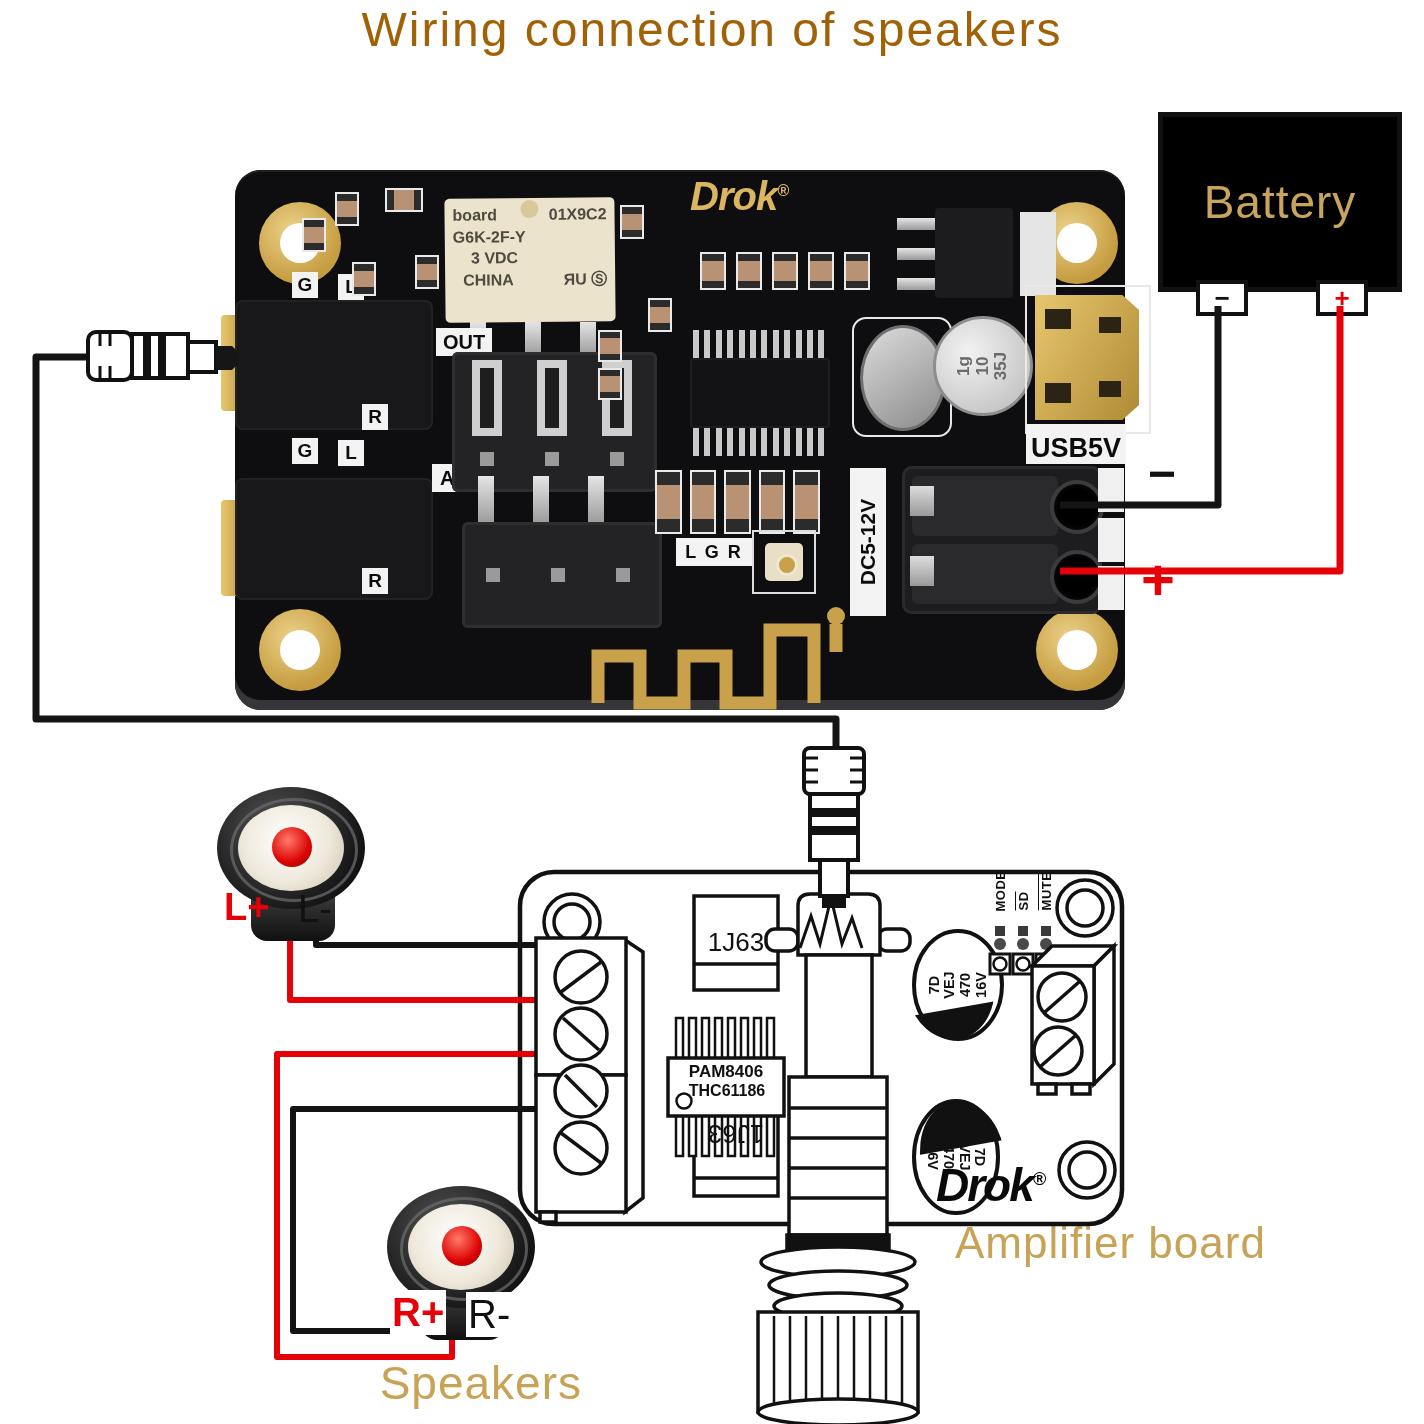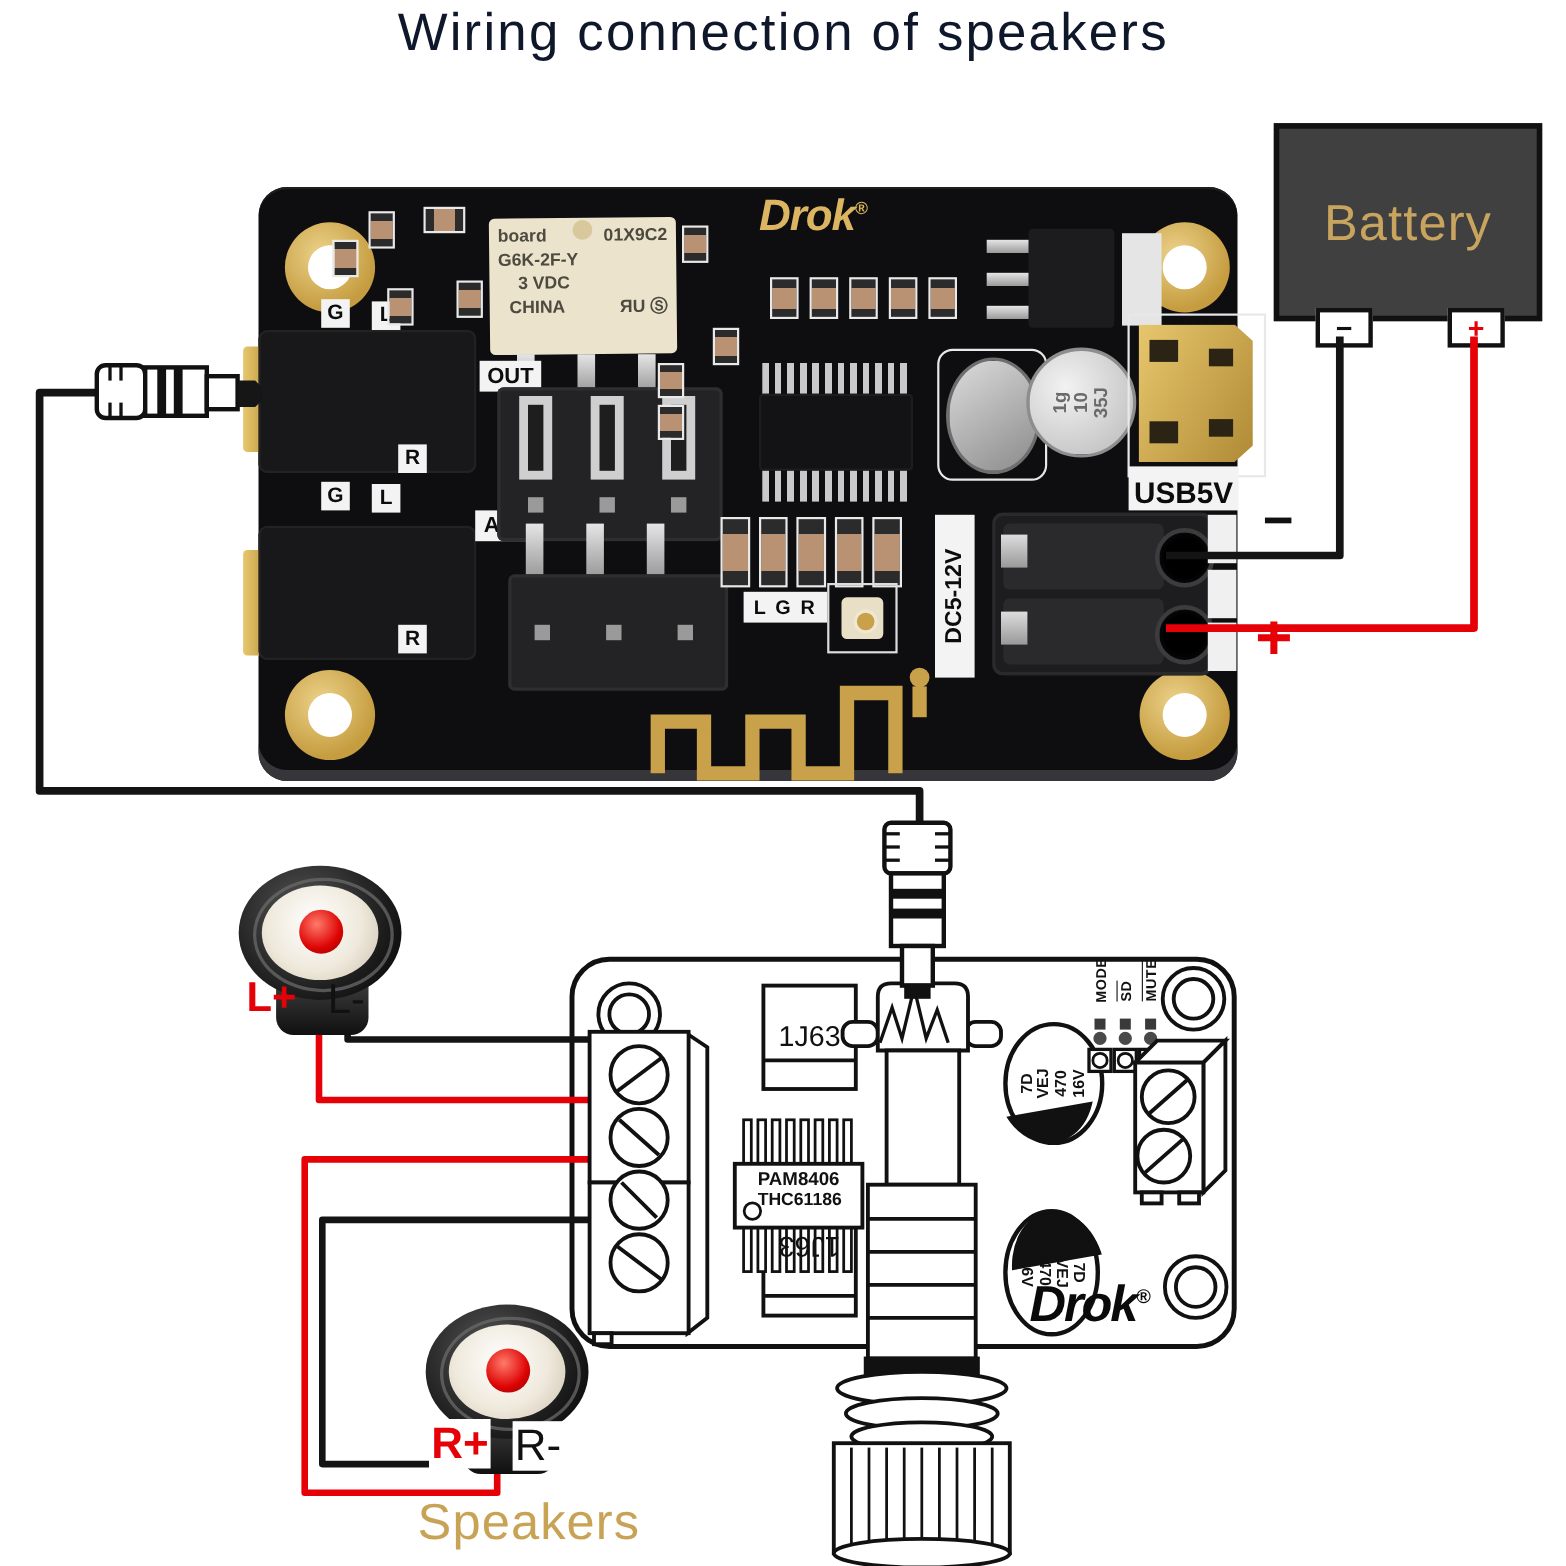--- a/index.html
+++ b/index.html
@@ -35,23 +35,23 @@
           font-weight:bold;font-size:14.5px;line-height:1.08;color:#111;}
   .jlabel{font-size:13px;font-weight:bold;color:#111;letter-spacing:.5px;white-space:nowrap;
           transform-origin:0 0;transform:rotate(-90deg);position:absolute;left:1px;text-align:center;}
   .ovr{text-decoration:overline;}
 </style>
 </head>
 <body>
 
 <div id="stage">
 
-  <div class="abs" style="left:0;top:2px;width:1424px;text-align:center;font-size:48px;letter-spacing:2px;color:#0f172a;">Wiring connection of speakers</div>
-
-  <div class="abs" style="left:1158px;top:112px;width:234px;height:170px;border:5px solid #111;background:#404040;">
+  <div class="abs" style="left:0;top:2px;width:1424px;text-align:center;font-size:48px;letter-spacing:2px;color:#a16207;">Wiring connection of speakers</div>
+
+  <div class="abs" style="left:1158px;top:112px;width:234px;height:170px;border:5px solid #111;background:#000000;">
     <div class="abs" style="left:0;top:0;width:100%;height:100%;display:flex;align-items:center;justify-content:center;font-size:46px;color:#c9a45e;letter-spacing:1px;">Battery</div>
   </div>
   <div class="abs wlabel" style="left:1196px;top:280px;width:44px;height:28px;border:4px solid #111;background:#fff;font-size:26px;">
     <span style="color:#111;font-weight:900;">−</span>
   </div>
   <div class="abs wlabel" style="left:1316px;top:280px;width:44px;height:28px;border:4px solid #111;background:#fff;font-size:26px;">
     <span style="color:#e60008;font-weight:900;">+</span>
   </div>
 
   <div class="abs pcb" style="left:235px;top:170px;width:890px;height:540px;">
@@ -424,20 +424,21 @@
   <div class="abs z10" style="left:1015px;top:878px;width:16px;height:46px;">
     <div class="jlabel ovr" style="top:46px;width:46px;">SD</div>
   </div>
   <div class="abs z10" style="left:1038px;top:858px;width:16px;height:66px;">
     <div class="jlabel ovr" style="top:66px;width:66px;">MUTE</div>
   </div>
 
   <div class="abs z10" style="left:936px;top:1158px;width:190px;height:54px;font-style:italic;font-weight:900;font-size:46px;color:#0a0a0a;letter-spacing:-2px;">
     <span>Drok</span><sup style="font-size:18px;">®</sup>
   </div>
+  <div class="abs caption" style="left:955px;top:1218px;width:420px;font-size:44px;">Amplifier board</div>
 
   <div class="abs z6" style="left:215px;top:785px;width:155px;height:158px;">
     <div class="spk-base" style="left:36px;top:110px;"></div>
     <div class="spk-body"></div>
       <div class="spk-rim"></div>
       <div class="spk-cone"></div>
       <div class="spk-dome"></div>
   </div>
   <div class="abs z6" style="left:385px;top:1184px;width:155px;height:158px;">
     <div class="spk-base" style="left:36px;top:110px;"></div>

